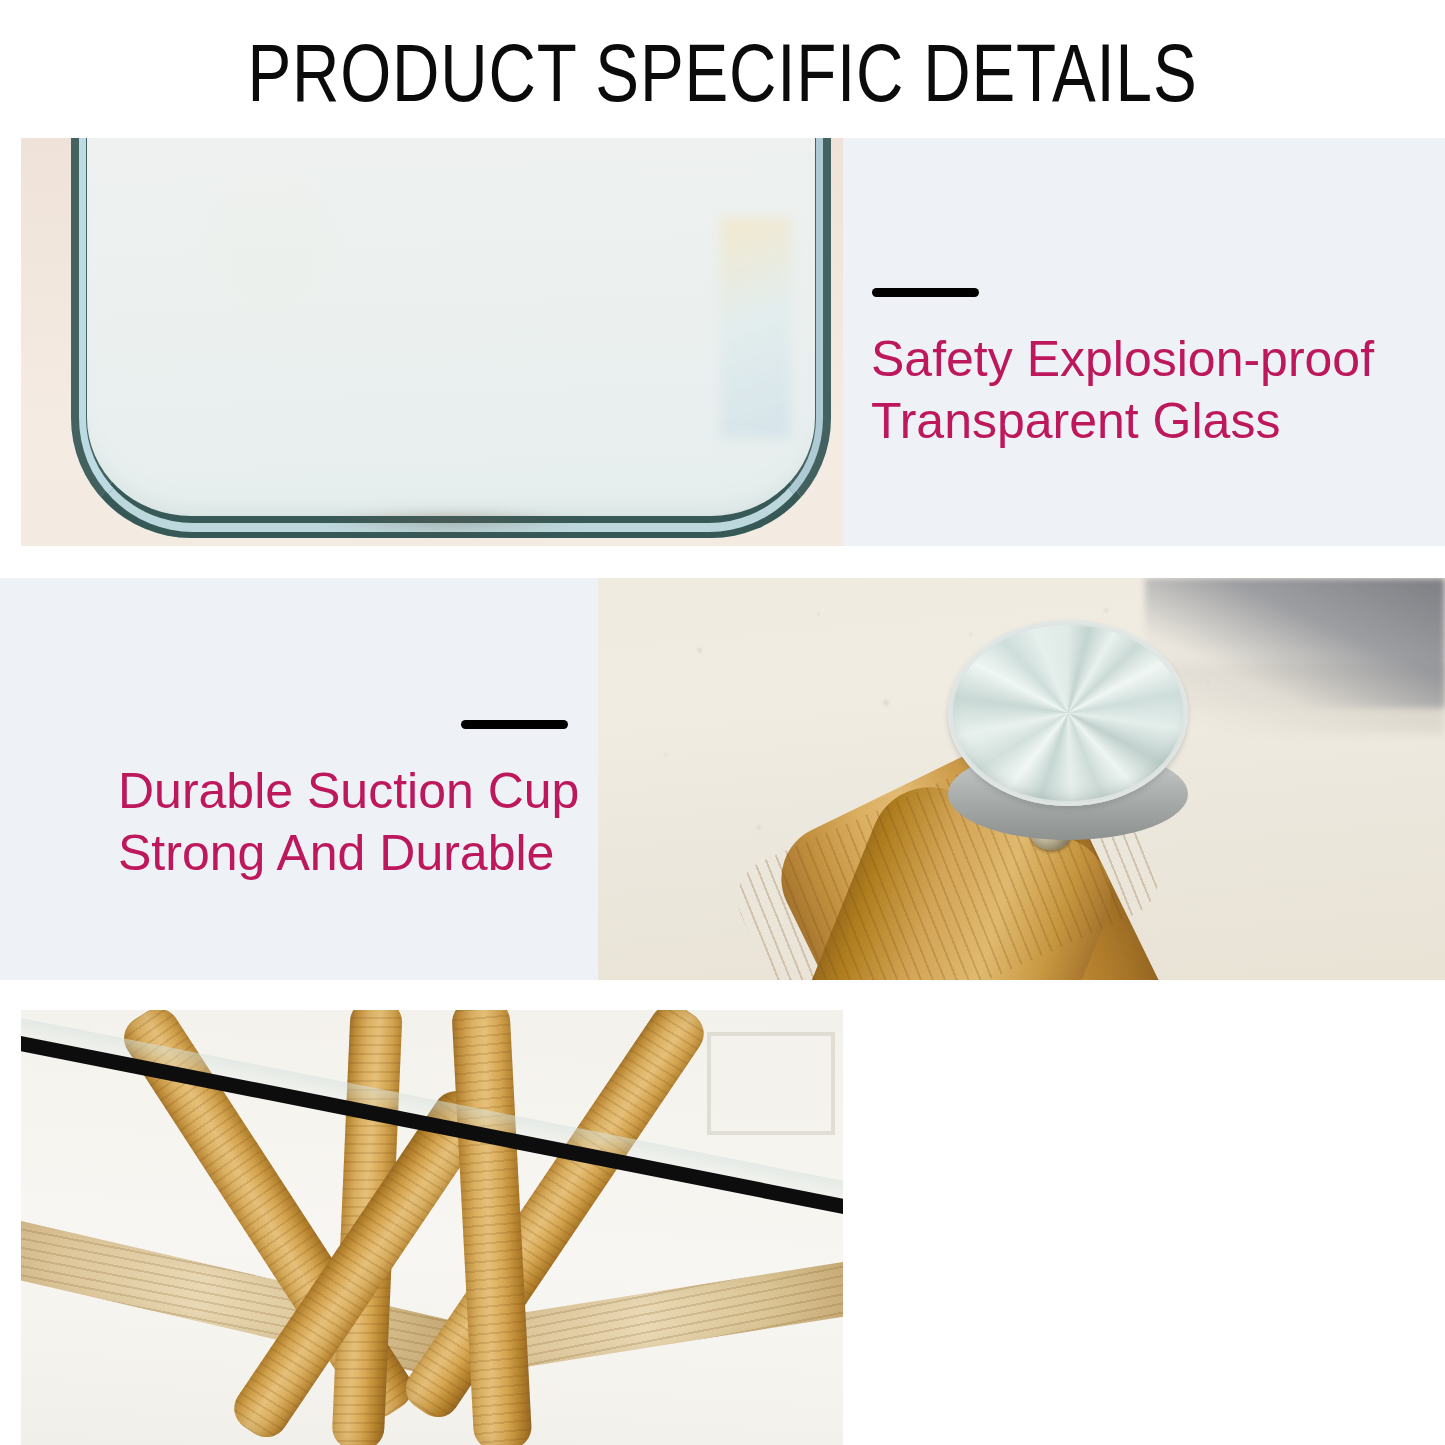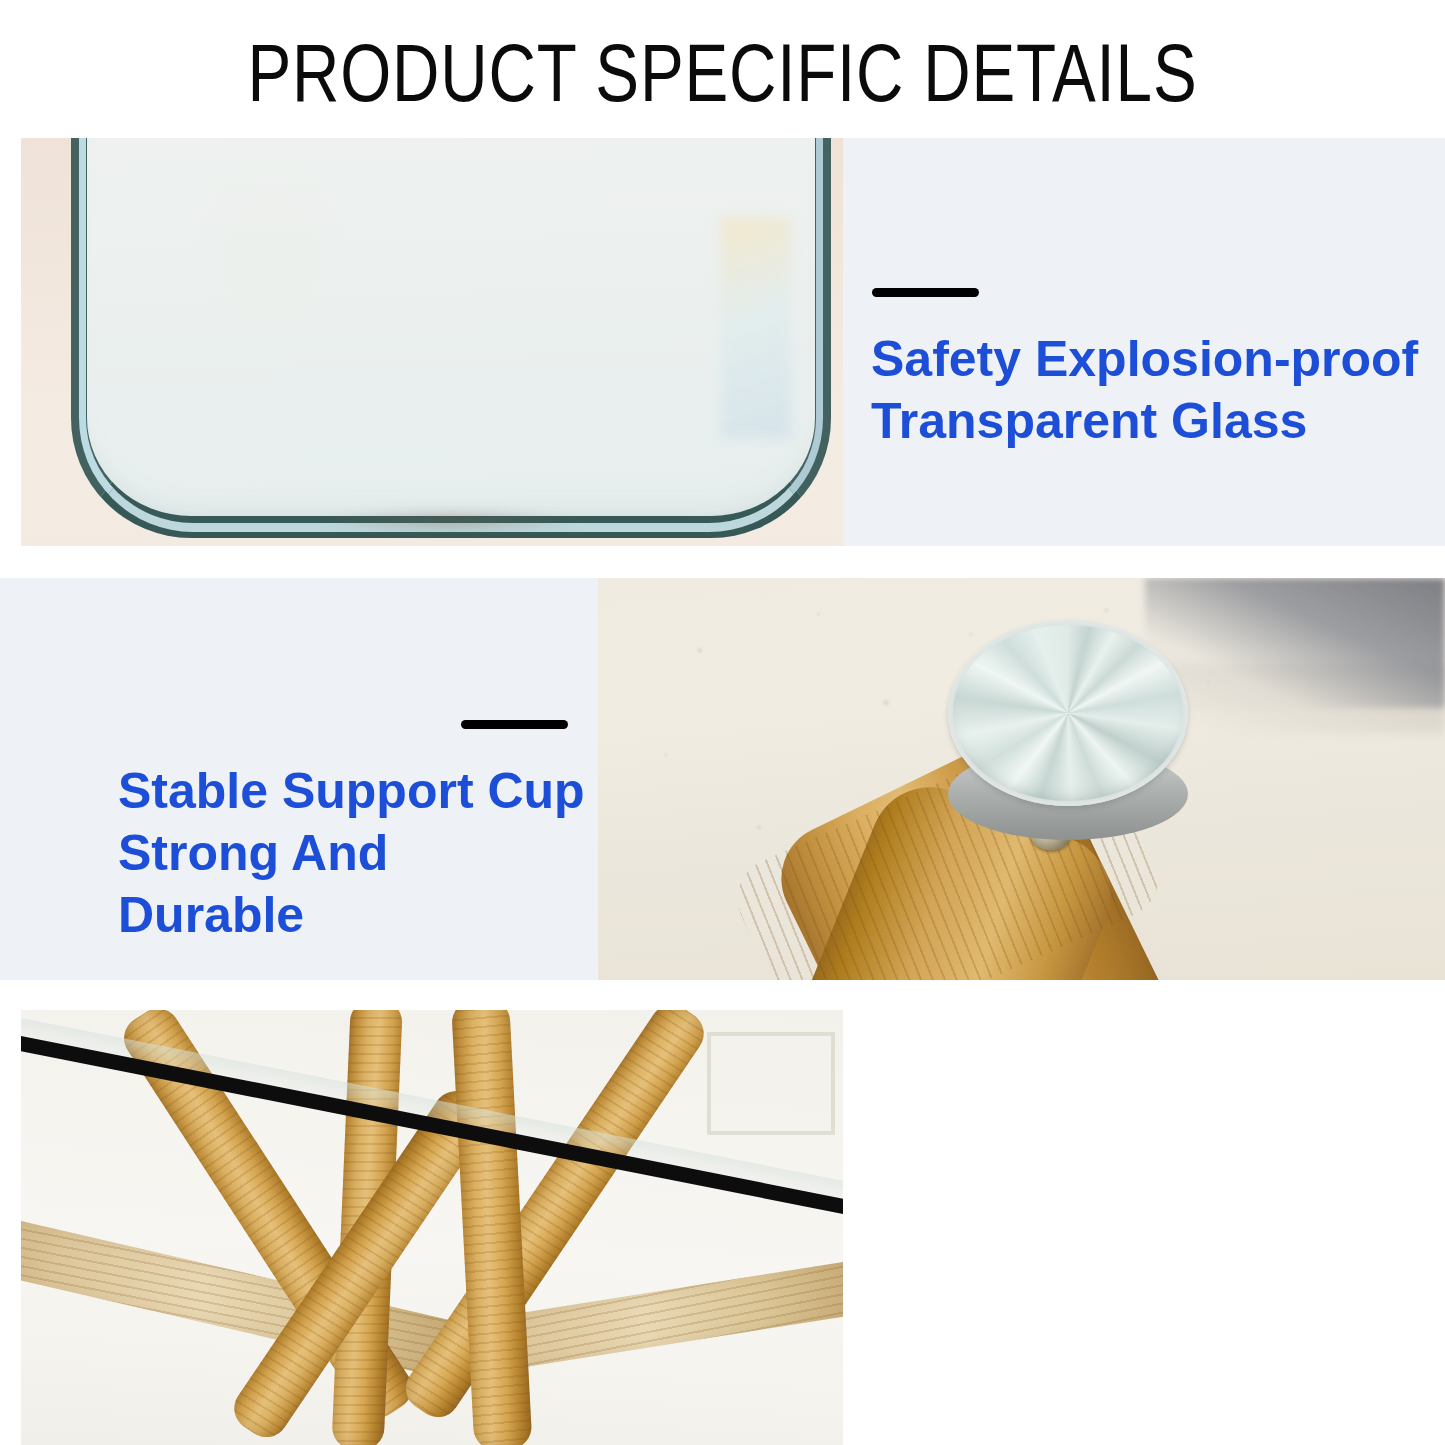--- a/index.html
+++ b/index.html
@@ -42,25 +42,25 @@
     position: absolute;
     overflow: hidden;
   }
   .textpane {
     position: absolute;
     background: #eef1f5;
     overflow: hidden;
   }
   .caption {
     position: absolute;
-    color: #1d4ed8;
+    color: #be185d;
     font-family: "Liberation Sans", sans-serif;
     font-size: 50px;
     line-height: 62px;
-    font-weight: 700;
+    font-weight: 400;
     white-space: pre-line;
   }
   .rule {
     position: absolute;
     height: 9px;
     width: 107px;
     background: #000000;
     border-radius: 5px;
   }
 
@@ -407,21 +407,21 @@
     <div class="caption" id="caption-1">Safety Explosion-proof
 Transparent Glass</div>
   </div>
 
 </section>
 
 <section class="panel" id="panel-2">
 
   <div class="textpane" id="textpane-2">
     <div class="rule" id="rule-2"></div>
-    <div class="caption" id="caption-2">Stable Support Cup
+    <div class="caption" id="caption-2">Durable Suction Cup
 Strong And Durable</div>
   </div>
 
   <div class="photo" id="photo-suction-cup">
     <div id="cup-bg-speckle"></div>
     <div id="cup-bg-edge"></div>
     <div id="cup-bg-grey"></div>
     <div id="cup-wood-leg"></div>
     <div id="cup-wood-leg2"></div>
     <div id="cup-wood-grain"></div>

